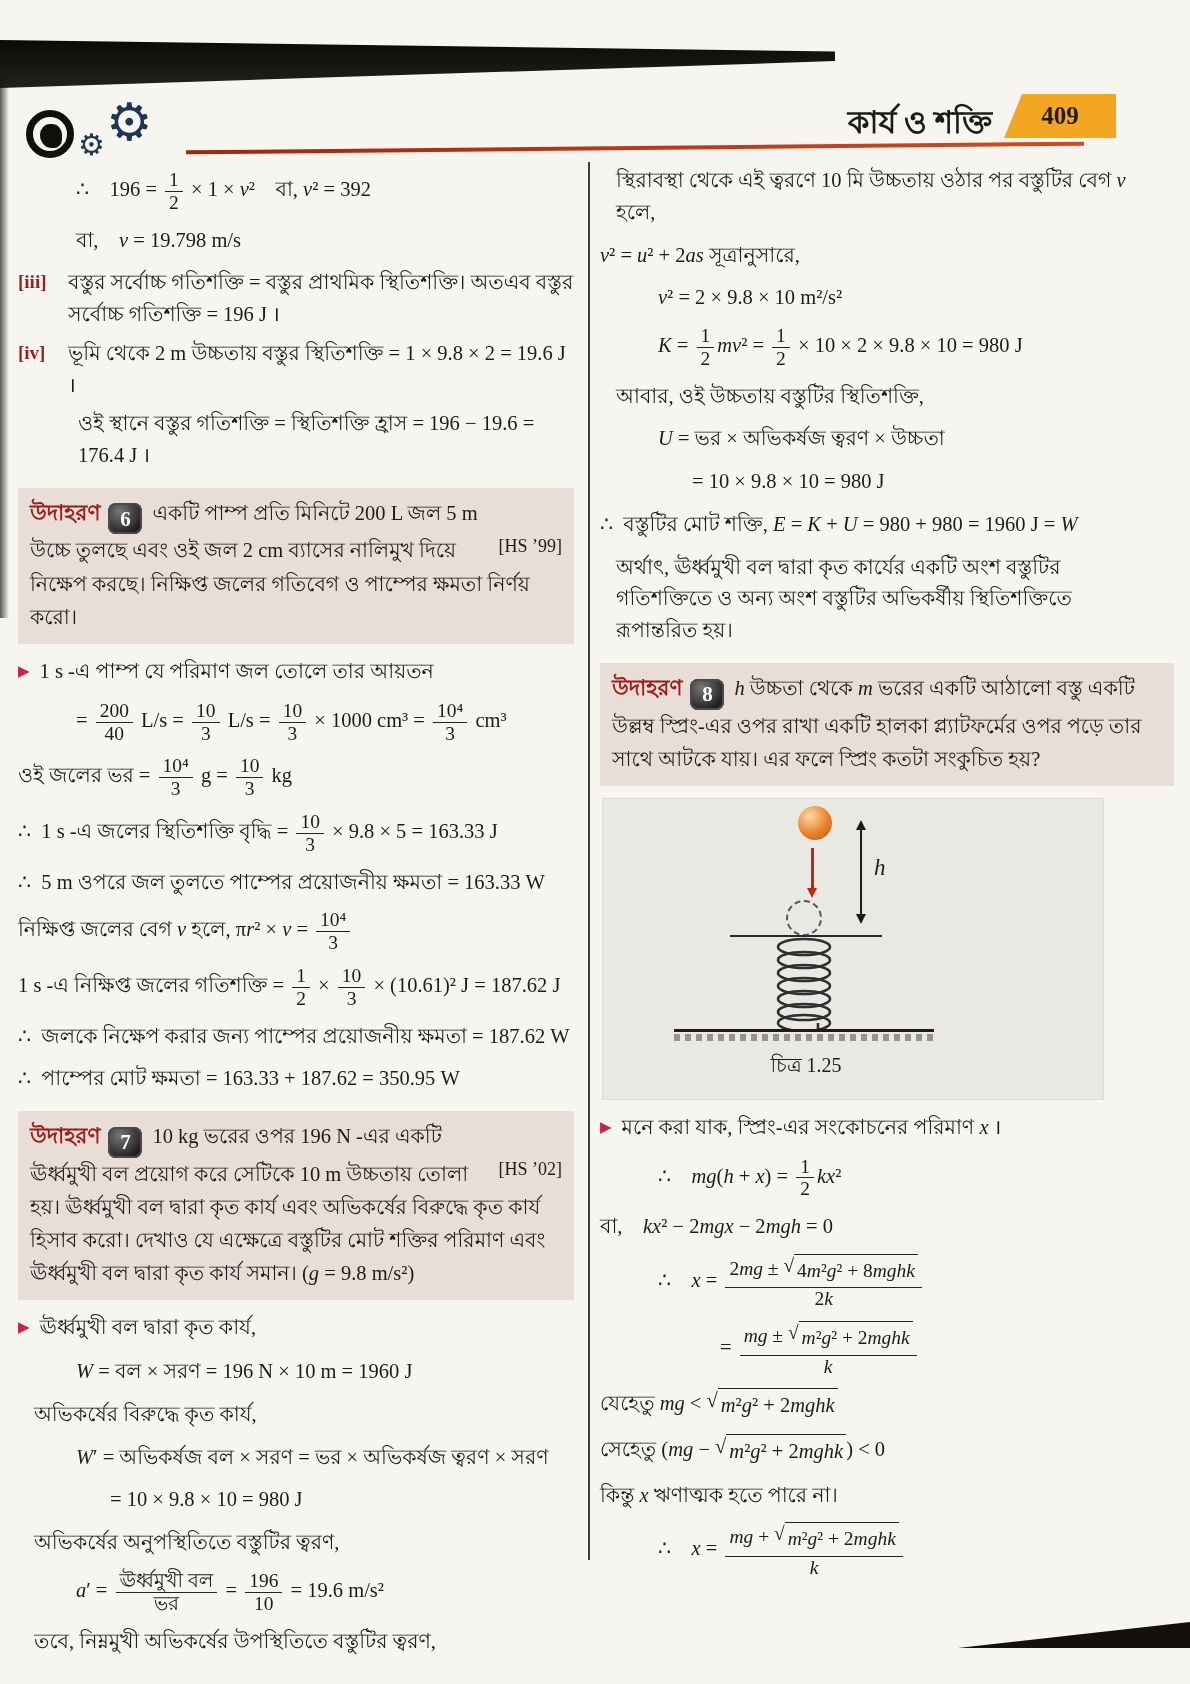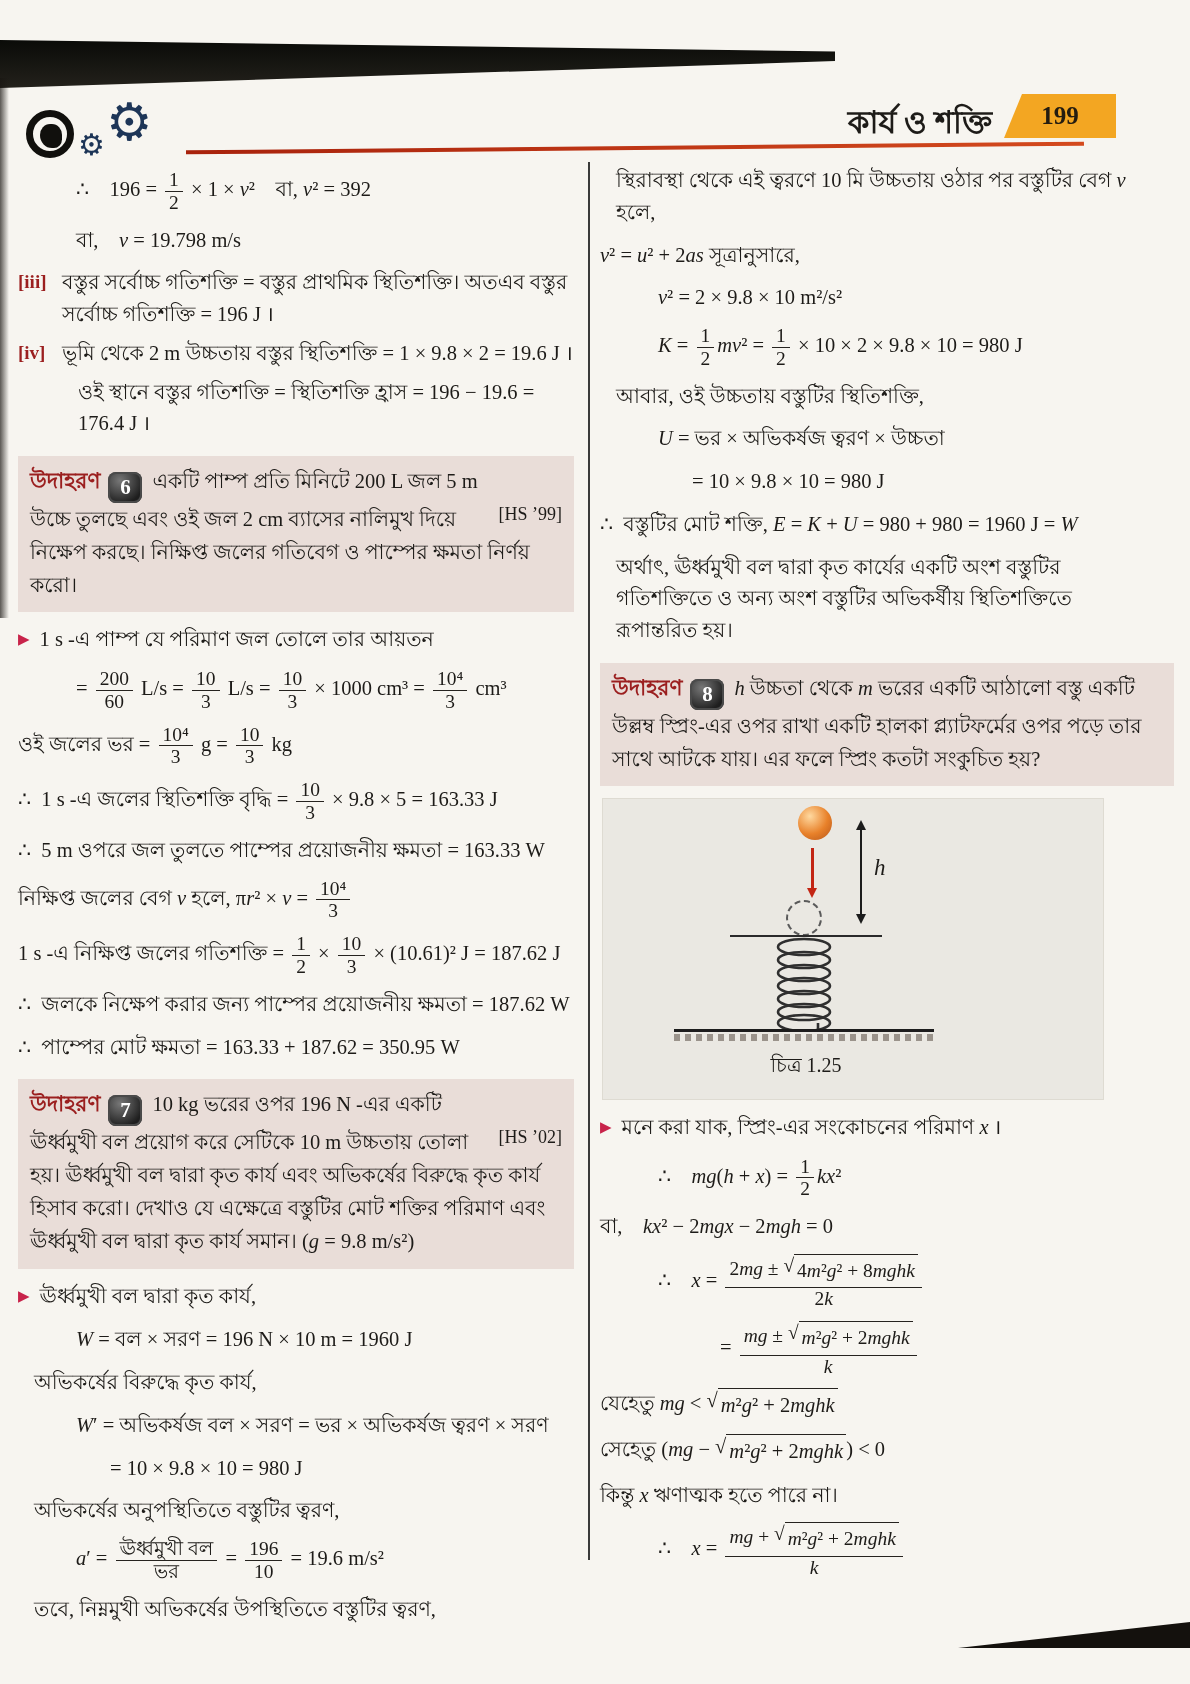--- a/index.html
+++ b/index.html
@@ -56,21 +56,21 @@
 
   .frac{display:inline-flex;flex-direction:column;text-align:center;vertical-align:middle;
     line-height:1.12;margin:0 3px;font-size:.95em;}
   .fnum{display:block;padding:0 4px;border-bottom:1.6px solid #26231f;}
   .fden{display:block;padding:0 4px;}
   .sqrt{display:inline-flex;align-items:flex-start;vertical-align:middle;}
   .rsym{line-height:1.25;}
   .rad{border-top:1.7px solid #26231f;padding:4px 3px;line-height:1.25;}
   i{font-family:"Liberation Serif","DejaVu Serif",serif;}
 
-  .marked-item{display:flex;margin:7px 0;}
+  .marked-item{display:flex;gap:6px;margin:7px 0;}
   .mk{color:var(--example_label);font-weight:bold;width:44px;flex:none;font-size:19px;}
   .mk-text{flex:1;}
 
   .example{background:var(--highlight);padding:8px 12px 10px;margin:16px 0 12px;line-height:1.62;}
   .ex-label{color:var(--example_label);font-weight:bold;font-size:21.5px;margin-right:6px;}
   .ex-badge{display:inline-flex;width:34px;height:31px;border-radius:8px;
     background:radial-gradient(circle at 35% 28%,#777,#1e1e1e 75%);
     color:#fff;font-weight:bold;font-size:21px;justify-content:center;align-items:center;
     margin:0 10px 0 2px;vertical-align:-6px;box-shadow:0 0 0 2px #4a4a4a inset;}
   .ex-source{float:right;font-weight:normal;font-size:18px;margin-top:36px;}
@@ -115,21 +115,21 @@
 
   <div class="gear-logo">
     <div class="swirl"></div>
     <div class="swirl-core"></div>
     <div class="gear-sm">⚙</div>
     <div class="gear-lg">⚙</div>
   </div>
 
   <div class="red-rule"></div>
   <div class="chapter-title">কার্য ও শক্তি</div>
-  <div class="page-badge">199</div>
+  <div class="page-badge">409</div>
 
   <div class="divider-line"></div>
 
   <div class="content">
 
     <div class="col-left">
       <div class="math-line indent1 mt-top">∴  196 = <span class="frac">
             <span class="fnum">1</span>
             <span class="fden">2</span>
           </span> × 1 × <i>v</i>²  বা, <i>v</i>² = 392</div>
@@ -148,21 +148,21 @@
       <div class="example">
         <span class="ex-label">উদাহরণ</span><span class="ex-badge">6</span><span class="ex-source">[HS ’99]</span><span class="ex-problem">একটি পাম্প প্রতি মিনিটে 200 L জল 5 m উচ্চে তুলছে এবং ওই জল 2 cm ব্যাসের নালিমুখ দিয়ে নিক্ষেপ করছে। নিক্ষিপ্ত জলের গতিবেগ ও পাম্পের ক্ষমতা নির্ণয় করো।</span>
       </div>
 
       <div class="bullet-row">
         <span class="tri">▶</span>
         <div class="bl-text">1 s -এ পাম্প যে পরিমাণ জল তোলে তার আয়তন</div>
       </div>
       <div class="math-line indent1">= <span class="frac">
             <span class="fnum">200</span>
-            <span class="fden">60</span>
+            <span class="fden">40</span>
           </span> L/s = <span class="frac">
             <span class="fnum">10</span>
             <span class="fden">3</span>
           </span> L/s = <span class="frac">
             <span class="fnum">10</span>
             <span class="fden">3</span>
           </span> × 1000 cm³ = <span class="frac">
             <span class="fnum">10⁴</span>
             <span class="fden">3</span>
           </span> cm³</div>

